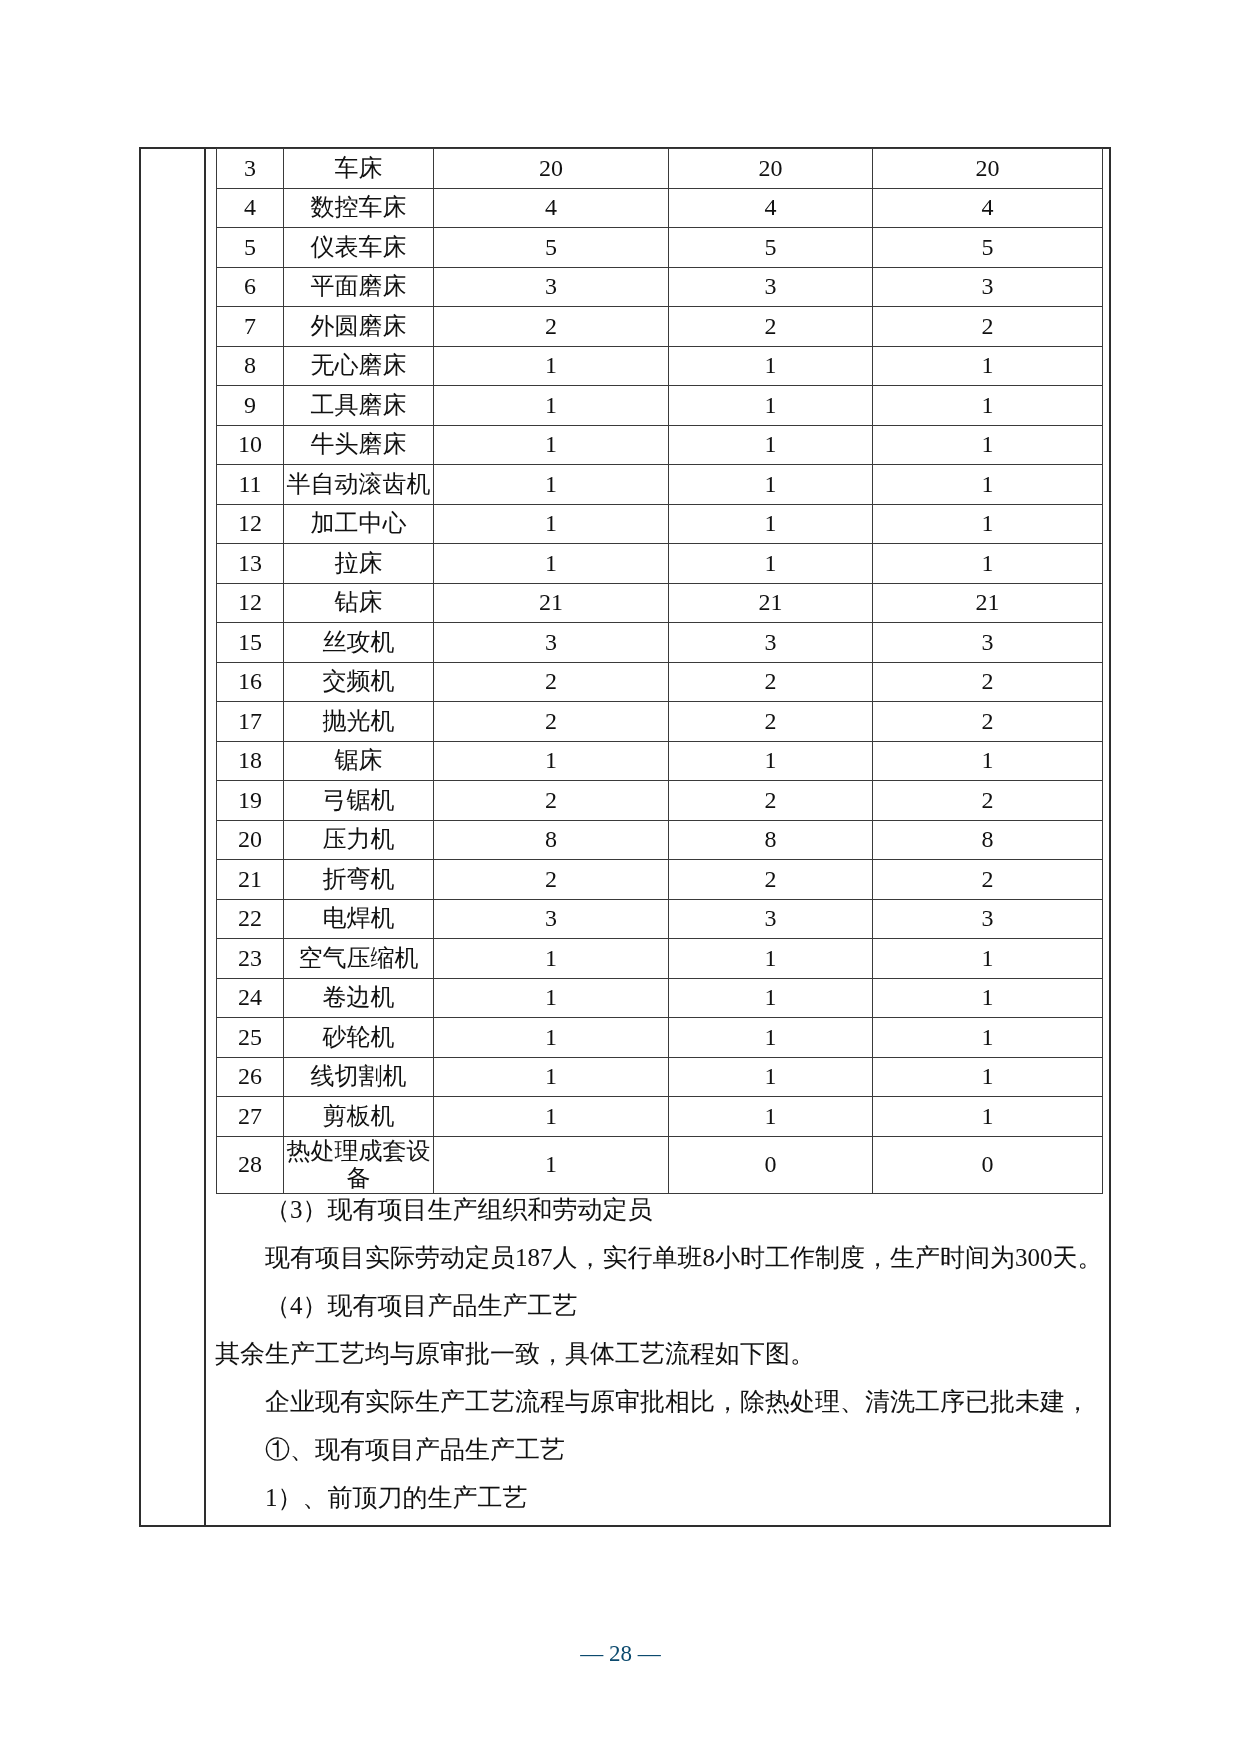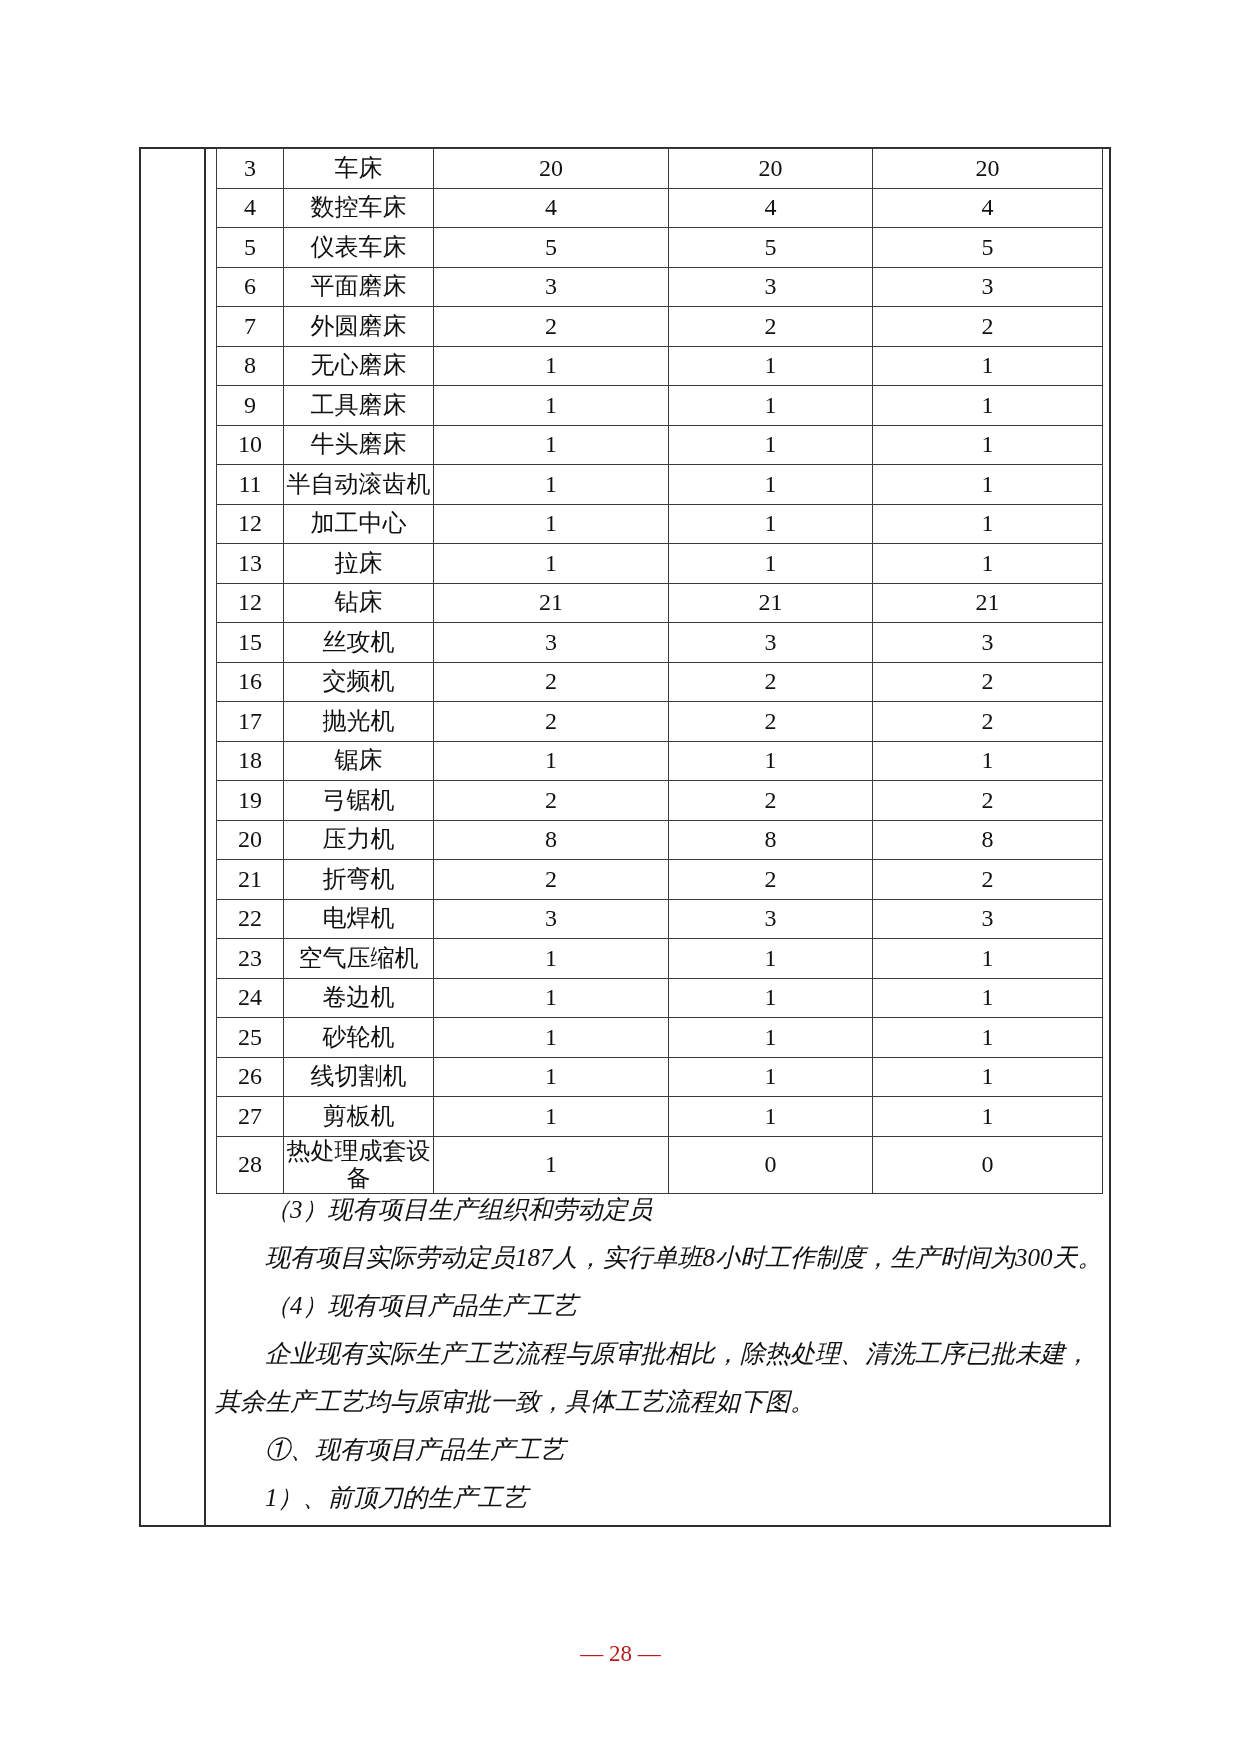--- a/index.html
+++ b/index.html
@@ -63,34 +63,33 @@
     left: 215px;
     top: 1186px;
     width: 892px;
     font-size: 25px;
   }
   .body-text .line {
     height: 48px;
     line-height: 48px;
     white-space: nowrap;
     overflow: visible;
-    font-style: italic;
   }
   .body-text .line.indent {
     padding-left: 50px;
   }
   
   .footer {
     position: absolute;
     left: 0;
     top: 1641px;
     width: 100%;
     text-align: center;
     font-size: 23px;
-    color: #b91c1c;
+    color: #0c4a6e;
   }
 </style>
 </head>
 <body>
 
 <div class="page">
 
   <div class="form-frame"></div>
   <div class="frame-left-divider"></div>
 
@@ -285,21 +284,21 @@
           <td>0</td>
           <td>0</td>
         </tr>
       </tbody>
   </table>
 
   <div class="body-text">
       <div class="line indent">（3）现有项目生产组织和劳动定员</div>
       <div class="line indent">现有项目实际劳动定员187人，实行单班8小时工作制度，生产时间为300天。</div>
       <div class="line indent">（4）现有项目产品生产工艺</div>
+      <div class="line">其余生产工艺均与原审批一致，具体工艺流程如下图。</div>
       <div class="line indent">企业现有实际生产工艺流程与原审批相比，除热处理、清洗工序已批未建，</div>
-      <div class="line">其余生产工艺均与原审批一致，具体工艺流程如下图。</div>
       <div class="line indent">①、现有项目产品生产工艺</div>
       <div class="line indent">1）、前顶刀的生产工艺</div>
     </div>
 
   <div class="footer">— 28 —</div>
 
 </div>
 
 </body></html>

